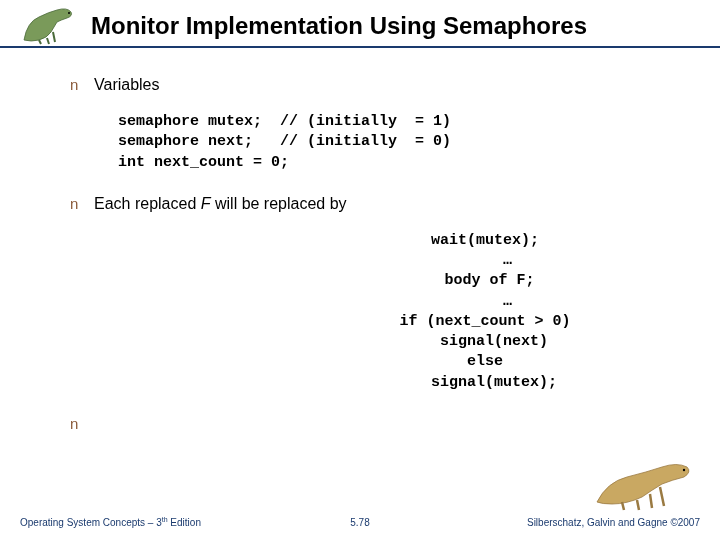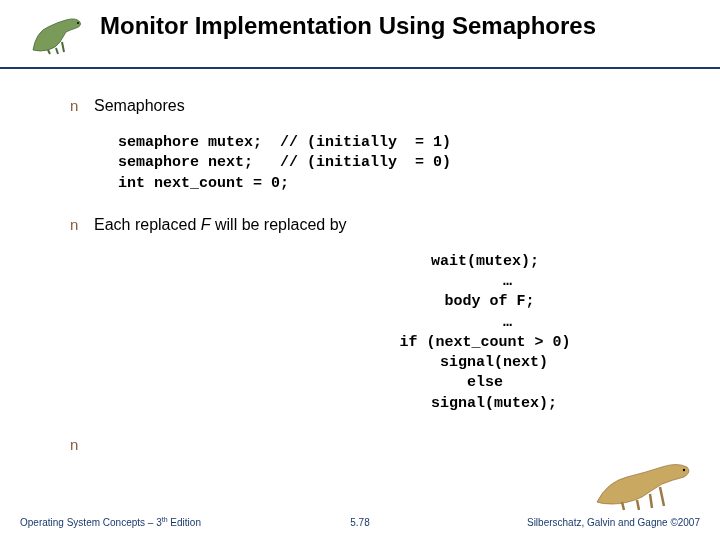--- a/index.html
+++ b/index.html
@@ -6,24 +6,24 @@
   body {
     width: 720px;
     height: 540px;
     background: #ffffff;
     font-family: Arial, Helvetica, sans-serif;
     position: relative;
     overflow: hidden;
   }
   .header {
     display: flex;
-    align-items: flex-start;
-    padding: 12px 20px 0 28px;
+    align-items: flex-end;
+    padding: 12px 20px 0 19px;
     border-bottom: 2px solid #1a3a6e;
-    height: 69px;
+    height: 48px;
   }
   .dino-left {
     width: 60px;
     height: 44px;
     margin-right: 12px;
     position: relative;
   }
   .title {
     font-size: 24px;
     font-weight: bold;
@@ -105,21 +105,21 @@
       <circle cx="50" cy="11" r="1" fill="#000"></circle>
     </svg>
   </div>
   <div class="title">Monitor Implementation Using Semaphores</div>
 </div>
 
 <div class="content">
 
   <div class="bullet-row">
     <span class="bullet-marker">n</span>
-    <span class="bullet-text">Semaphores</span>
+    <span class="bullet-text">Variables</span>
   </div>
 
   <div class="code-block">semaphore mutex;  // (initially  = 1)
 semaphore next;   // (initially  = 0)
 int next_count = 0;</div>
 
   <div class="bullet-row spaced">
     <span class="bullet-marker">n</span>
     <span class="bullet-text">
       <span>Each replaced </span><span class="italic">F</span><span>  will be replaced by</span>

